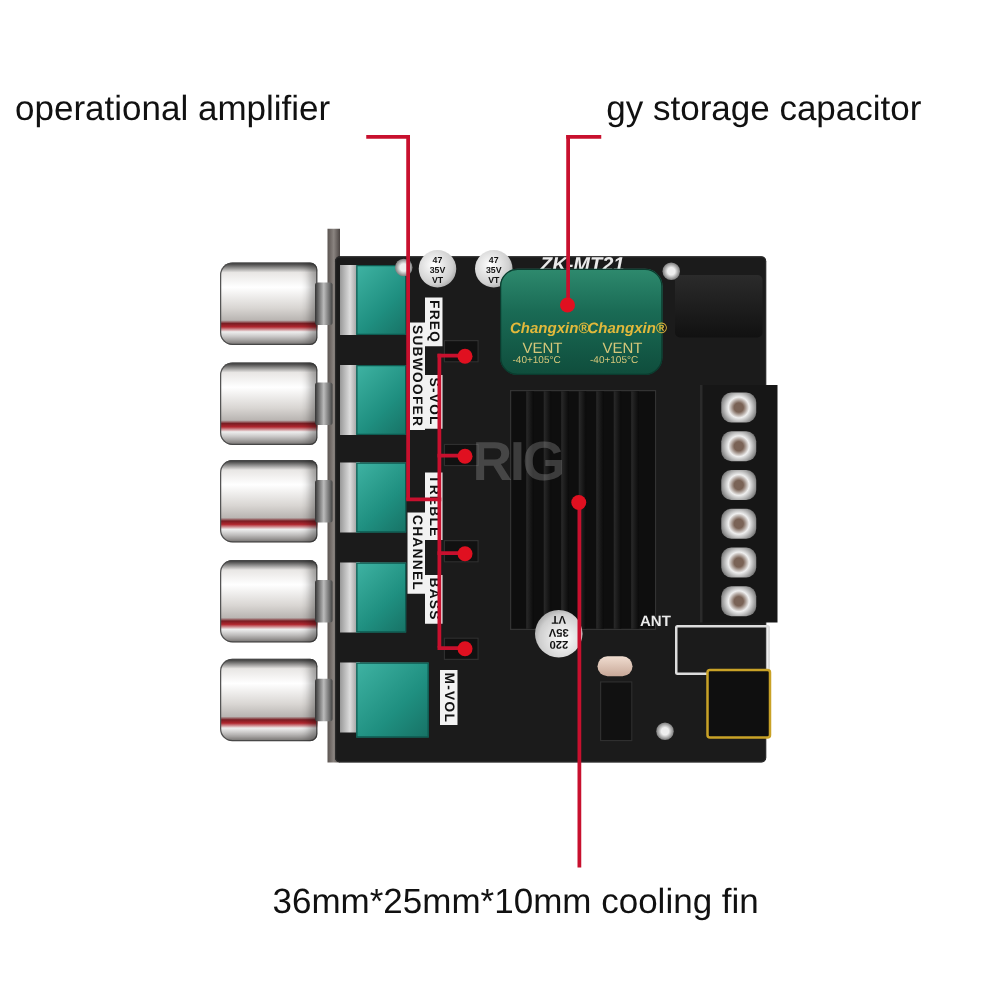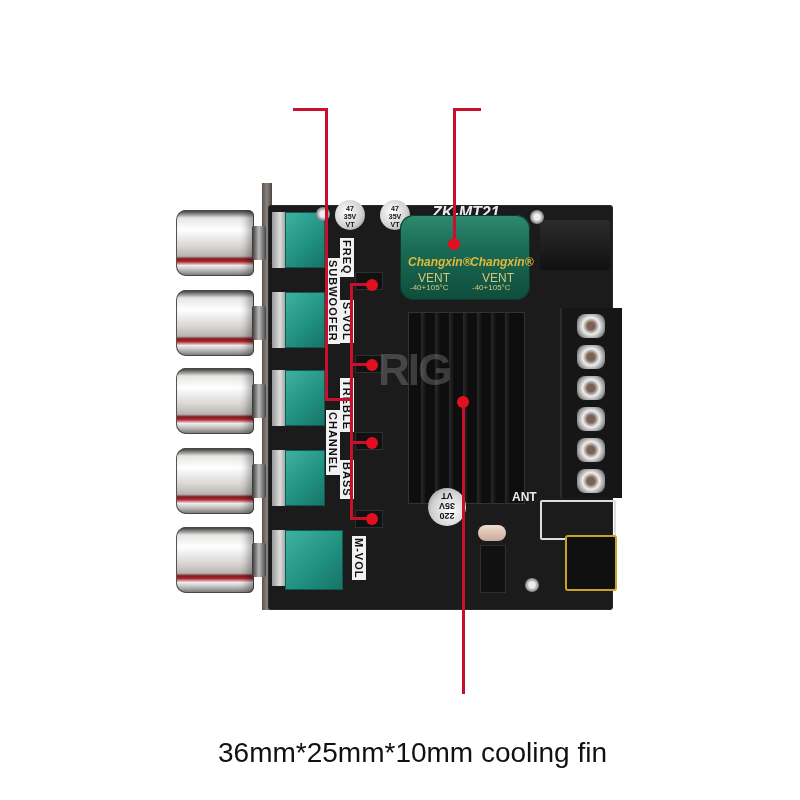--- a/index.html
+++ b/index.html
@@ -38,26 +38,28 @@
   .watermark{position:absolute;left:378px;top:345px;font-size:44px;font-weight:bold;color:rgba(200,200,200,.25);letter-spacing:-2px;font-family:"Liberation Sans",sans-serif;}
   .crystal{position:absolute;left:478px;top:525px;width:28px;height:16px;border-radius:8px;background:linear-gradient(180deg,#f0ddd0,#c8a898);}
   .antenna{position:absolute;left:540px;top:500px;width:72px;height:36px;border:2px solid #ddd;border-radius:2px;}
   .jack35{position:absolute;left:565px;top:535px;width:48px;height:52px;background:#0f0f0f;border:2px solid #c9a227;border-radius:3px;}
   .mount{position:absolute;width:14px;height:14px;border-radius:50%;background:radial-gradient(circle,#eee 30%,#999 60%,#333);}
 </style>
 </head>
 <body>
 
 <div class="callout-text" style="left:12px;top:67px;">
+  <span>operational amplifier</span>
 </div>
 
 <div class="callout-text" style="left:485px;top:67px;">
+  <span>gy storage capacitor</span>
 </div>
 
-<div class="callout-text" style="left:218px;top:701px;margin-top:32px;">
+<div class="callout-text" style="left:218px;top:701px;">
   <span>36mm*25mm*10mm cooling fin</span>
 </div>
 
 <div class="panel"></div>
 
 <div class="knob" style="top:210px"></div>
 <div class="shaft" style="top:226px"></div>
 <div class="knob" style="top:290px"></div>
 <div class="shaft" style="top:306px"></div>
 <div class="knob" style="top:368px"></div>

